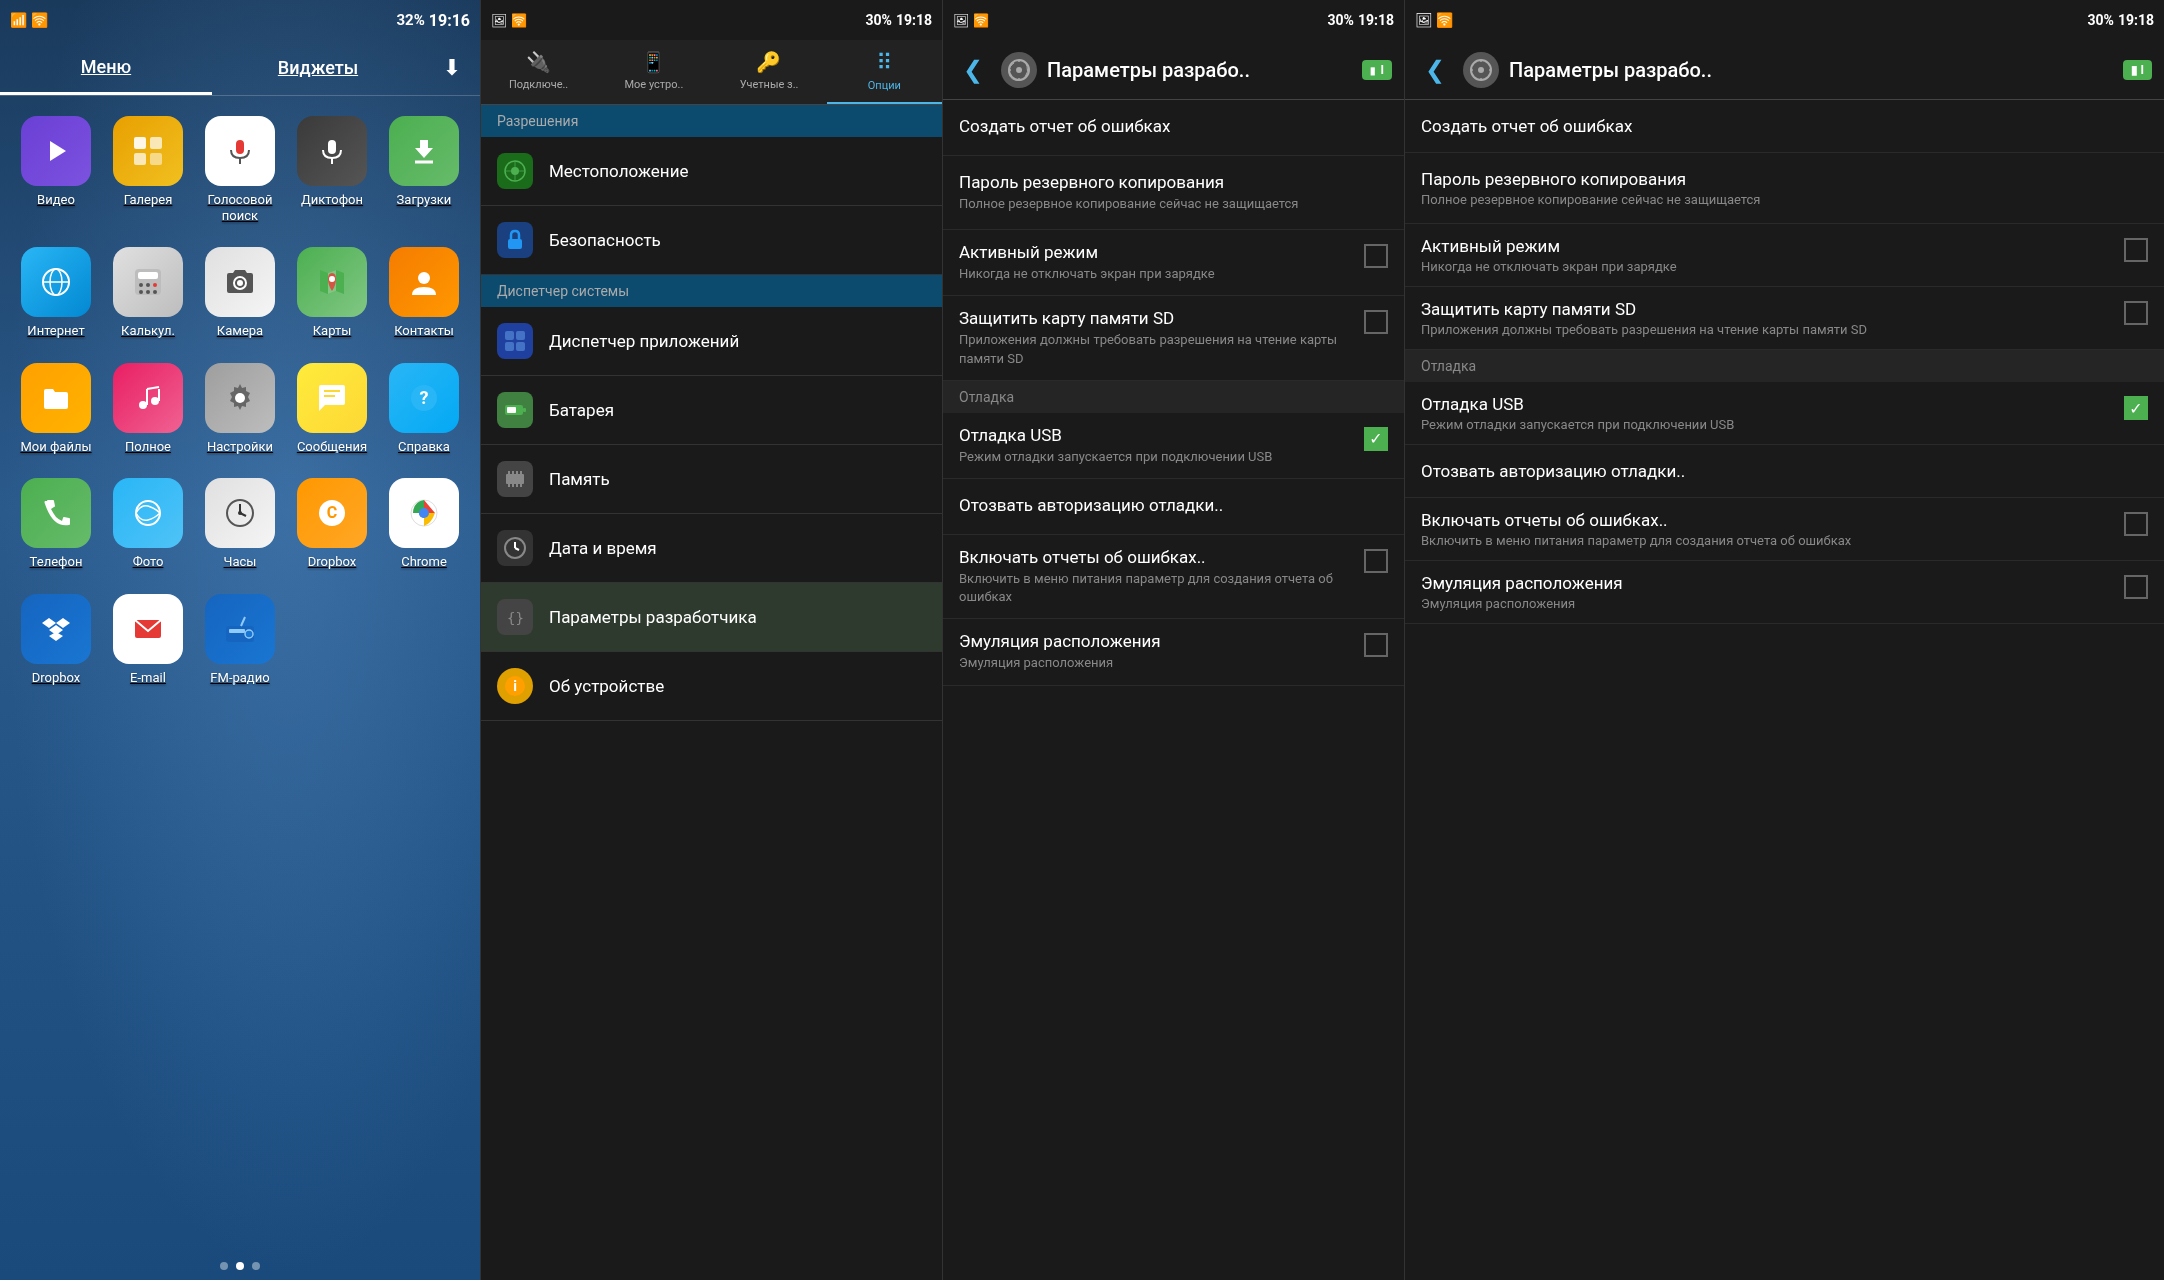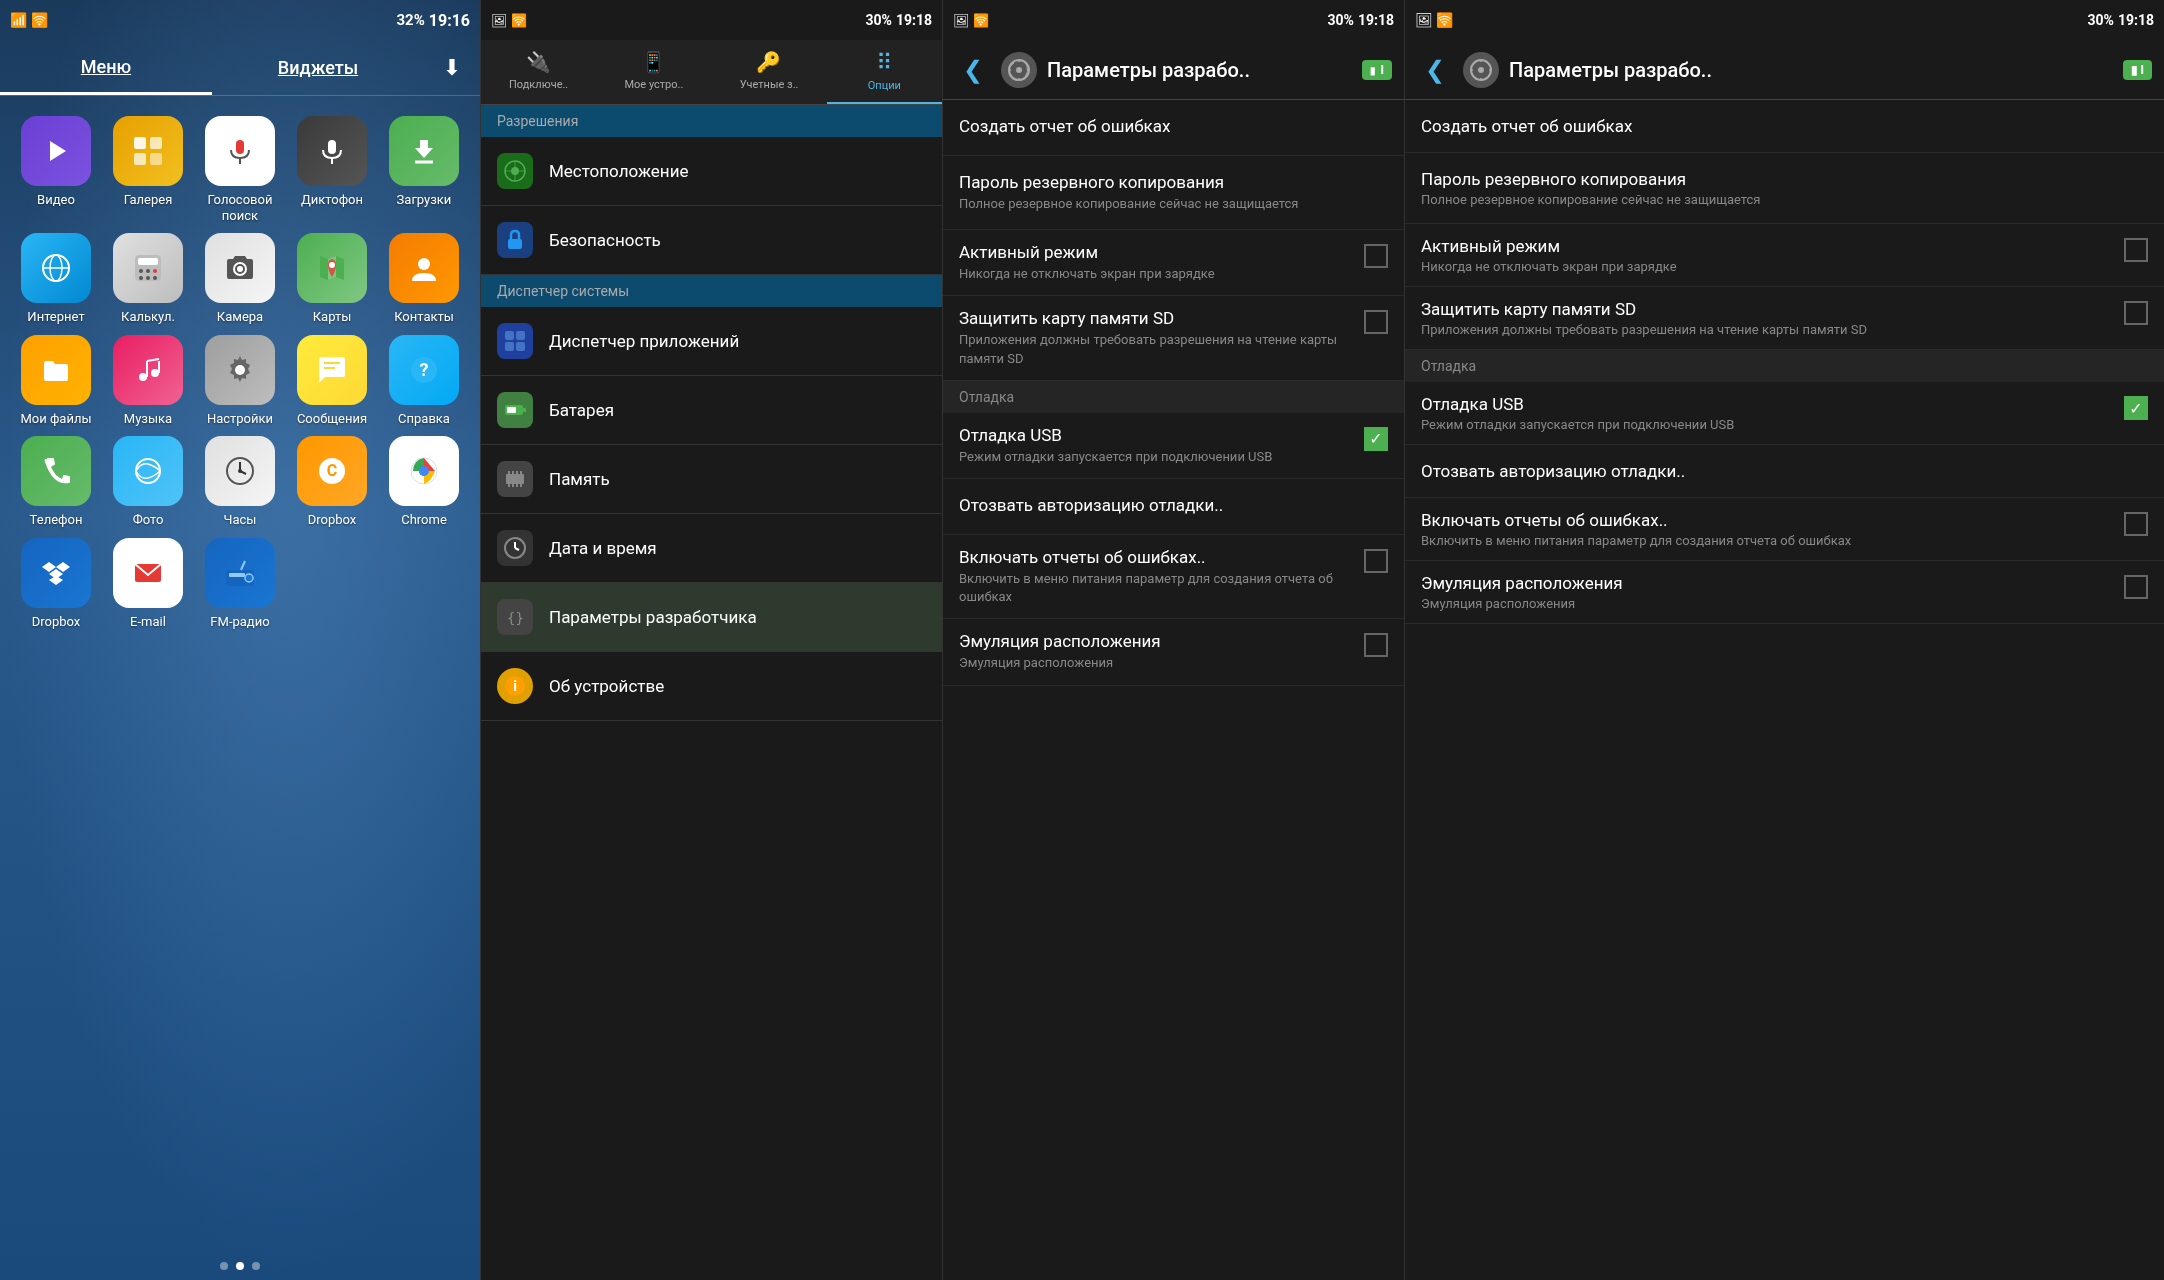--- a/index.html
+++ b/index.html
@@ -76,22 +76,23 @@
       color: white;
       font-size: 22px;
     }
 
     
     .app-grid {
       flex: 1;
       display: flex;
       flex-direction: column;
       padding: 20px 10px;
-      gap: 10px;
+      gap: 24px;
       z-index: 10;
+      text-decoration: underline;
     }
     .app-row {
       display: flex;
       justify-content: space-around;
       align-items: flex-start;
     }
     .app-item {
       display: flex;
       flex-direction: column;
       align-items: center;
@@ -507,21 +508,21 @@
       <div class="app-item">
         <div class="app-icon icon-music">
           <svg width="34" height="34" viewBox="0 0 34 34">
               <circle cx="12" cy="24" r="4" fill="white"></circle>
               <circle cx="24" cy="20" r="4" fill="white"></circle>
               <line x1="16" y1="24" x2="16" y2="8" stroke="white" stroke-width="2"></line>
               <line x1="28" y1="20" x2="28" y2="8" stroke="white" stroke-width="2"></line>
               <line x1="16" y1="8" x2="28" y2="6" stroke="white" stroke-width="2"></line>
             </svg>
         </div>
-        <span class="app-label">Музыка</span>
+        <span class="app-label">Полное</span>
       </div>
       <div class="app-item">
         <div class="app-icon icon-settings" style="background:linear-gradient(135deg,#9e9e9e,#bdbdbd);">
           <svg width="32" height="32" viewBox="0 0 32 32">
               <circle cx="16" cy="16" r="5" fill="#666" stroke="#666" stroke-width="0"></circle>
               <path d="M16 2 L18 6 L22 5 L22 9 L26 11 L24 15 L26 19 L22 21 L22 25 L18 24 L16 28 L14 24 L10 25 L10 21 L6 19 L8 15 L6 11 L10 9 L10 5 L14 6 Z" fill="#666"></path>
               <circle cx="16" cy="16" r="5" fill="white"></circle>
             </svg>
         </div>
         <span class="app-label">Настройки</span>

